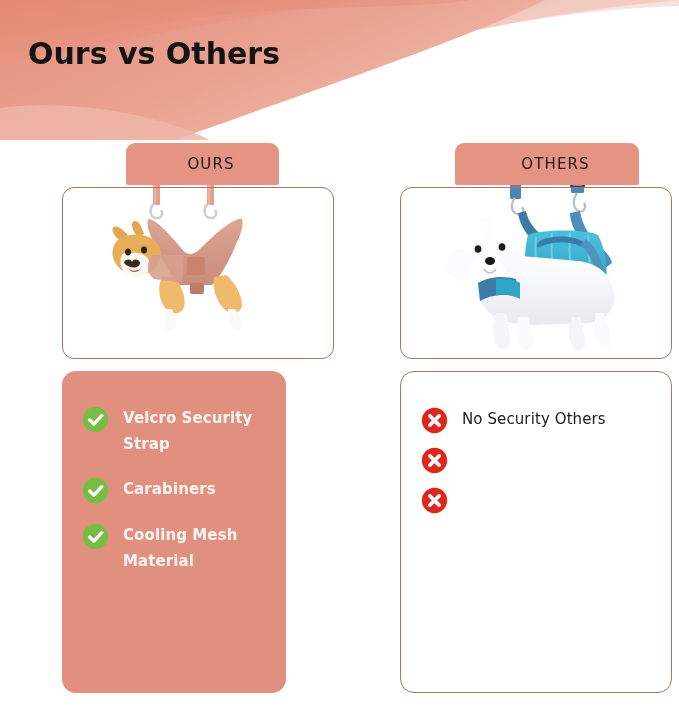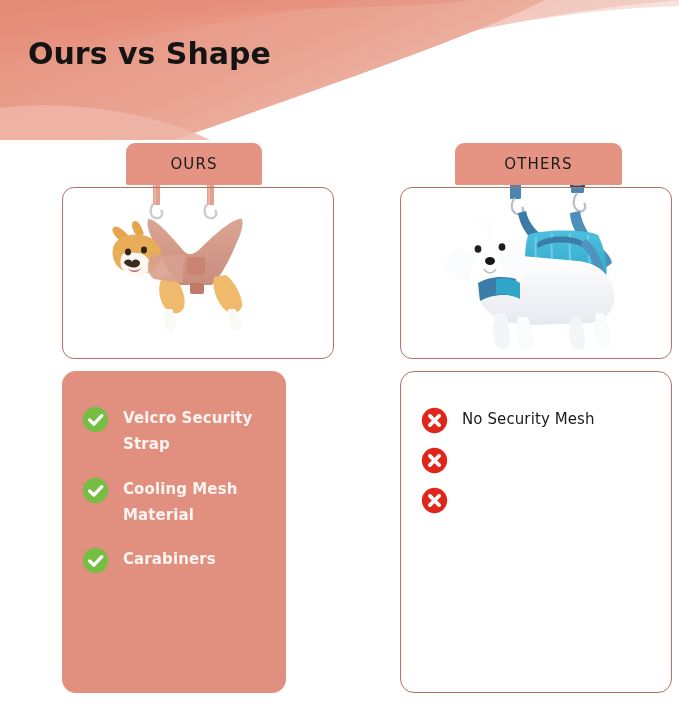--- a/index.html
+++ b/index.html
@@ -45,20 +45,21 @@
     height: 42px;
     border-radius: 9px 9px 2px 2px;
     display: flex;
     align-items: center;
     justify-content: center;
     z-index: 6;
     font-size: 15px;
     letter-spacing: 1.1px;
     color: #1b1b1b;
     font-weight: 400;
+    padding-left: 17px;
   }
   #tab-ours   { left: 126px; top: 143px; width: 136px; }
   #tab-others { left: 455px; top: 143px; width: 167px; align-items: center; }
 
   
   .image-card {
     position: absolute;
     top: 187px;
     height: 172px;
     background: #ffffff;
@@ -174,21 +175,21 @@
     <path d="M0 0 L679 0 L640 4 C470 22 250 80 95 140 L0 140 Z" fill="url(#gMid)" opacity="0.95"></path>
 
     <path d="M0 0 L545 0 C470 38 300 95 175 140 L0 140 Z" fill="url(#gDark)"></path>
 
     <path d="M0 0 L470 0 C400 12 240 0 110 34 C60 48 20 58 0 62 Z" fill="url(#gTop)" opacity="0.75"></path>
 
     <path d="M0 62 C80 50 200 22 330 6 L360 0 L0 0 Z" fill="#e98b76" opacity="0.35"></path>
 
     <path d="M0 108 C60 100 150 110 210 140 L0 140 Z" fill="#eeb6a8" opacity="0.85"></path>
   </svg>
-  <div id="page-title">Ours vs Shape</div>
+  <div id="page-title">Ours vs Others</div>
 </div>
 
 <div class="column-tab" id="tab-ours" style="background:#e59382">
   <span>OURS</span>
 </div>
 <div class="column-tab" id="tab-others" style="background:#e59382">
   <span>OTHERS</span>
 </div>
 
 <div class="image-card" id="image-card-ours">
@@ -342,44 +343,44 @@
       </span>
       <span class="feature-text">Velcro Security Strap</span>
     </li>
     <li class="feature-item">
       <span class="feature-icon">
         <svg viewBox="0 0 32 32">
             <circle cx="16" cy="16" r="15" fill="#76be43"></circle>
             <path d="M9 16.5 L14 21.5 L23.5 11.5" stroke="#ffffff" stroke-width="4" fill="none" stroke-linecap="round" stroke-linejoin="round"></path>
           </svg>
       </span>
-      <span class="feature-text">Cooling Mesh Material</span>
+      <span class="feature-text">Carabiners</span>
     </li>
     <li class="feature-item">
       <span class="feature-icon">
         <svg viewBox="0 0 32 32">
             <circle cx="16" cy="16" r="15" fill="#76be43"></circle>
             <path d="M9 16.5 L14 21.5 L23.5 11.5" stroke="#ffffff" stroke-width="4" fill="none" stroke-linecap="round" stroke-linejoin="round"></path>
           </svg>
       </span>
-      <span class="feature-text">Carabiners</span>
+      <span class="feature-text">Cooling Mesh Material</span>
     </li>
   </ul>
 </div>
 
 <div class="feature-panel" id="feature-panel-others">
   <ul class="feature-list">
     <li class="feature-item">
       <span class="feature-icon">
         <svg viewBox="0 0 32 32">
             <circle cx="16" cy="16" r="15" fill="#e0251b"></circle>
             <path d="M10.5 10.5 L21.5 21.5 M21.5 10.5 L10.5 21.5" stroke="#ffffff" stroke-width="4.4" stroke-linecap="round"></path>
           </svg>
       </span>
-      <span class="feature-text">No Security Mesh</span>
+      <span class="feature-text">No Security Others</span>
     </li>
     <li class="feature-item">
       <span class="feature-icon">
         <svg viewBox="0 0 32 32">
             <circle cx="16" cy="16" r="15" fill="#e0251b"></circle>
             <path d="M10.5 10.5 L21.5 21.5 M21.5 10.5 L10.5 21.5" stroke="#ffffff" stroke-width="4.4" stroke-linecap="round"></path>
           </svg>
       </span>
     </li>
     <li class="feature-item">

